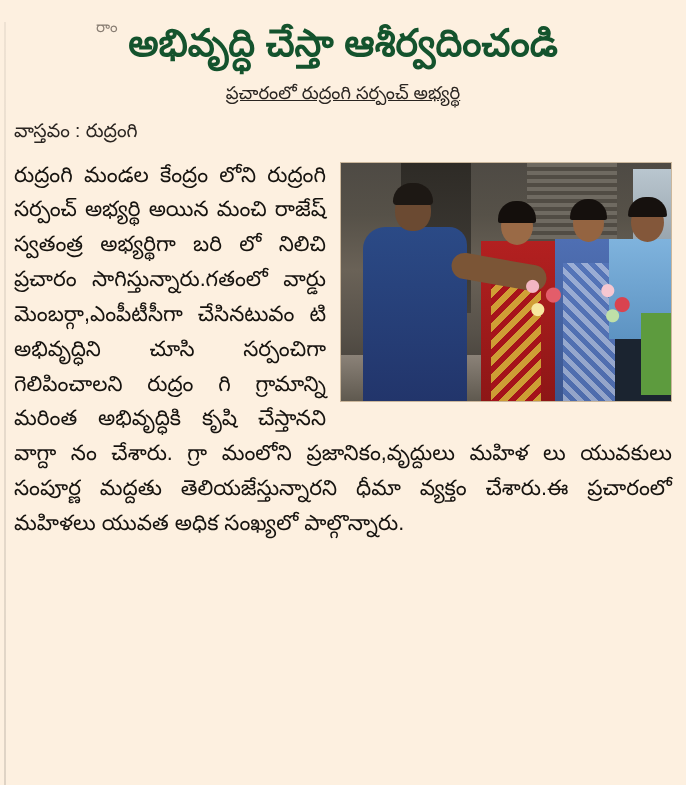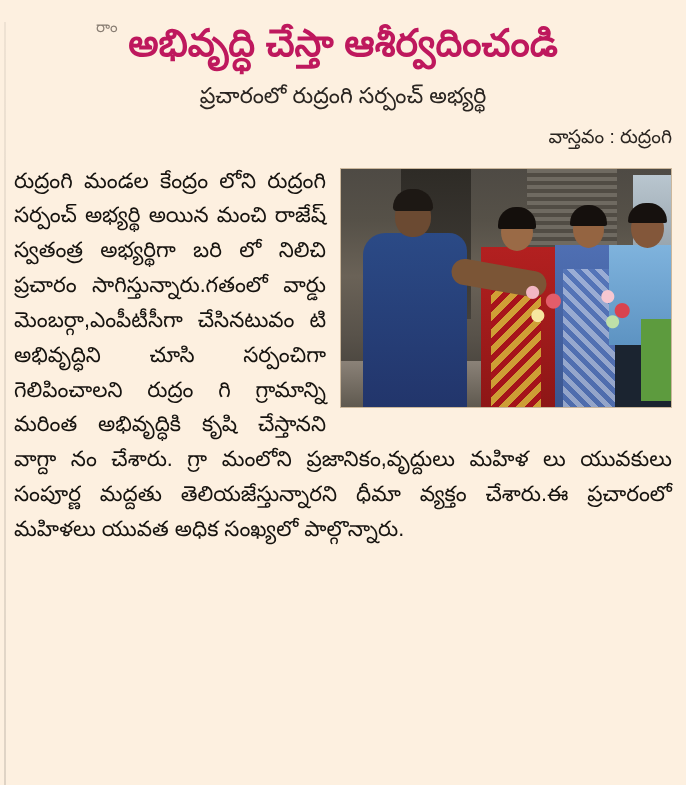--- a/index.html
+++ b/index.html
@@ -29,33 +29,34 @@
     font-size: 15px;
     color: #4a4038;
     letter-spacing: 1px;
     opacity: 0.65;
   }
   .headline {
     text-align: center;
     font-size: 38px;
     line-height: 1.12;
     font-weight: bold;
-    color: #be185d;
+    color: #14532d;
     margin: 22px 0 0 0;
     letter-spacing: 0px;
   }
   .subhead {
     text-align: center;
-    font-size: 22px;
+    font-size: 18px;
     color: #2a2521;
     margin-top: 18px;
     font-weight: 500;
+    text-decoration: underline;
   }
   .dateline {
-    text-align: right;
+    text-align: left;
     font-size: 19px;
     color: #2a2521;
     margin-top: 12px;
     font-weight: 500;
   }
   .article {
     margin-top: 12px;
     font-size: 21.5px;
     line-height: 1.62;
     color: #16130f;

